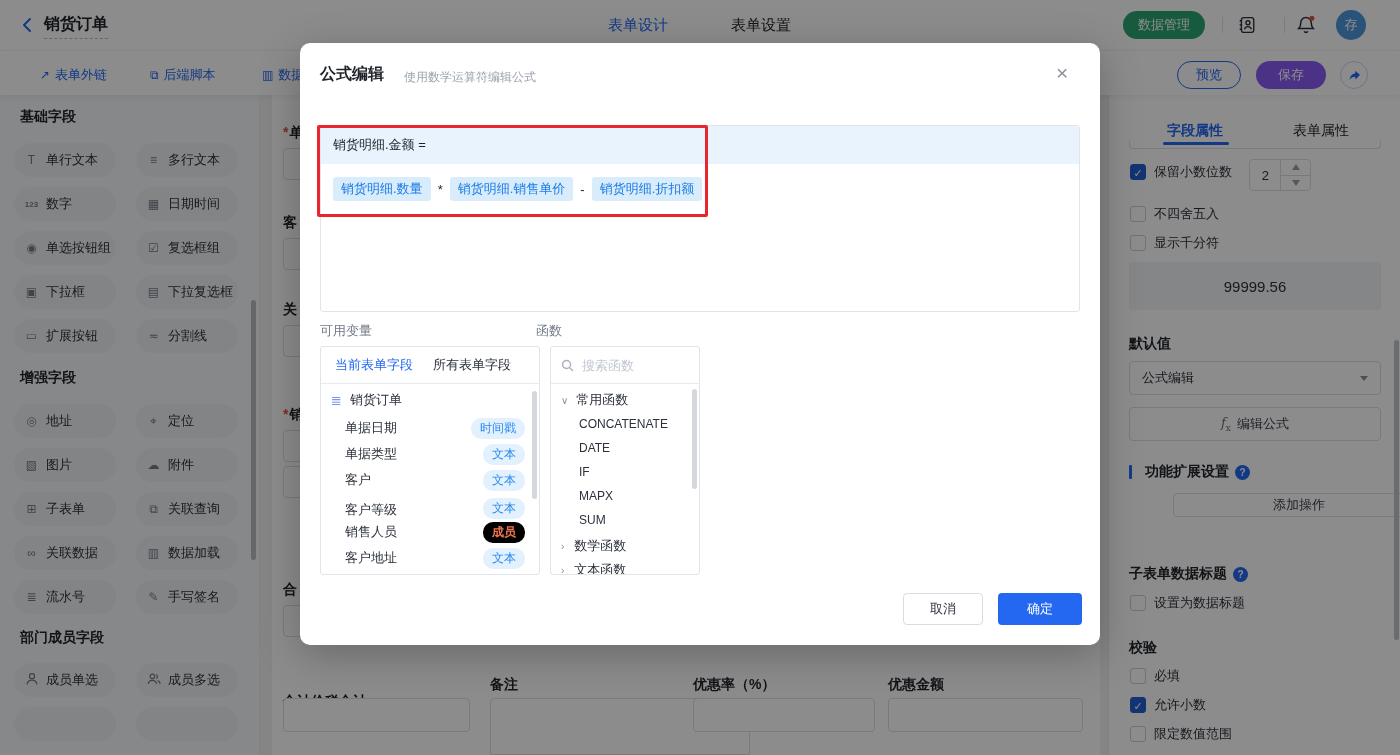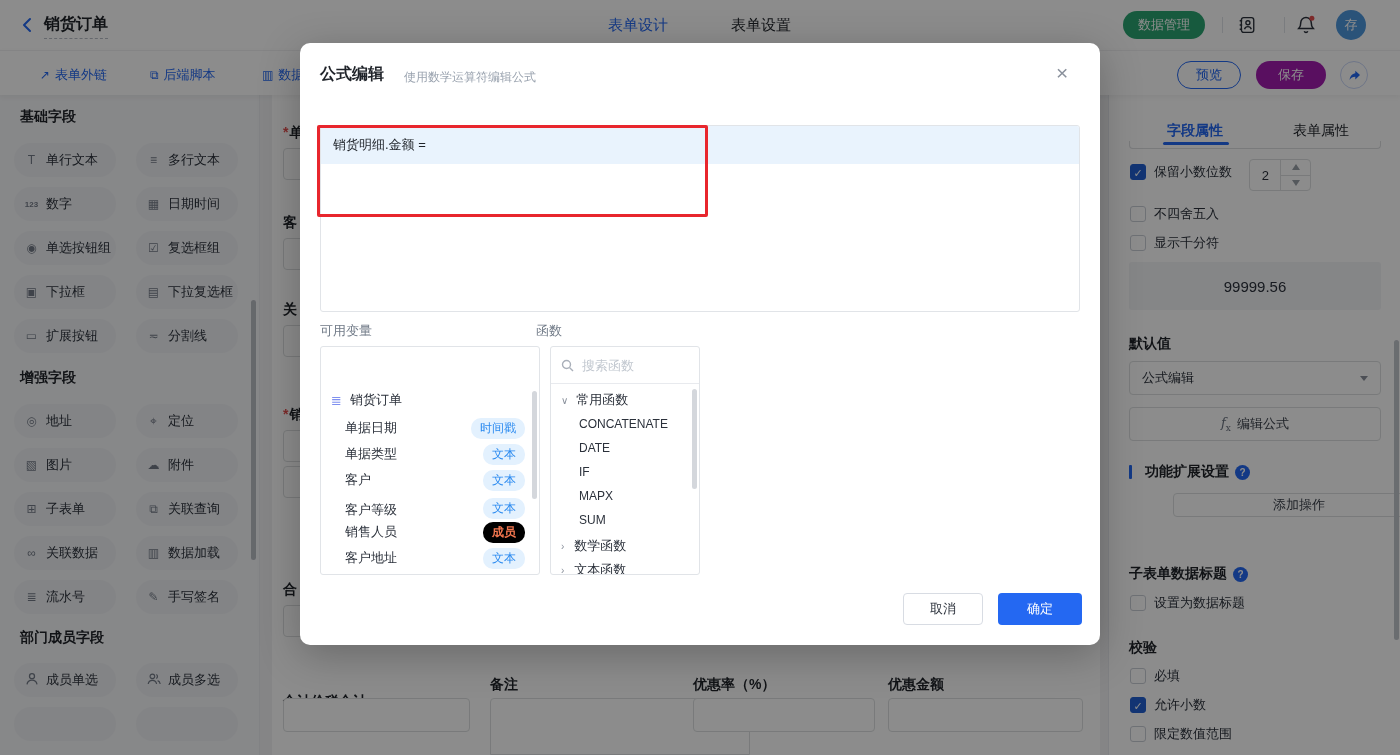--- a/index.html
+++ b/index.html
@@ -12,21 +12,21 @@
   .hdr-title{font-size:16px;font-weight:600;color:#1f2329;border-bottom:1px dashed #b8bdc7;padding-bottom:3px;}
   .hdr-tab{font-size:15px;}
   .pill-green{background:#2ba471;color:#fff;font-size:13px;border-radius:14px;height:28px;padding:0 15px;display:flex;align-items:center;}
   .vdiv{width:1px;height:16px;background:#dfe2e8;}
   .avatar{width:30px;height:30px;border-radius:50%;background:#4e97dd;color:#fff;font-size:13px;display:flex;align-items:center;justify-content:center;}
   
   .tbar{left:0;top:50px;width:1400px;height:45px;background:#fff;border-top:1px solid #f0f1f3;box-shadow:0 2px 5px rgba(31,35,41,.06);z-index:2;}
   .tlink{color:#2468f2;font-size:13px;display:flex;align-items:center;gap:5px;}
   .tlink .ti{font-size:12px;}
   .btn-outline{border:1px solid #2468f2;color:#2468f2;background:#fff;border-radius:14px;height:28px;font-size:13px;display:flex;align-items:center;justify-content:center;}
-  .btn-solid{background:#a21caf;color:#fff;border-radius:14px;height:28px;font-size:13px;display:flex;align-items:center;justify-content:center;}
+  .btn-solid{background:#8b5cf6;color:#fff;border-radius:14px;height:28px;font-size:13px;display:flex;align-items:center;justify-content:center;}
   .share-circle{width:28px;height:28px;border:1px solid #c9d6f7;border-radius:50%;display:flex;align-items:center;justify-content:center;background:#fff;}
   
   .lsb{left:0;top:95px;width:260px;height:660px;background:#f6f7f9;border-right:1px solid #ebedf0;}
   .sec-title{font-size:14px;font-weight:700;color:#1f2329;}
   .fpill{position:absolute;width:102px;height:34px;border-radius:17px;background:#eff1f4;display:flex;align-items:center;gap:6px;padding:0 9px;box-sizing:border-box;}
   .fpill .fi{width:17px;text-align:center;color:#747b88;font-size:12px;flex:none;}
   .fpill .fi.num{font-size:8px;font-weight:700;letter-spacing:0;}
   .fpill .fl{font-size:13px;color:#2b313b;white-space:nowrap;}
   .sb-thumb{width:5px;border-radius:2.5px;background:#b9bdc4;}
   
@@ -357,27 +357,38 @@
 
   <div class="abs modal">
     <div class="abs m-title" style="left:20px;top:21px;">公式编辑</div>
     <div class="abs m-sub" style="left:88px;top:26px;">使用数学运算符编辑公式</div>
     <div class="abs x-icon" style="left:756px;top:20px;"></div>
 
     <div class="abs editor">
       <div class="ed-strip">
         <span>销货明细.金额 =</span>
       </div>
+      <div class="ed-body">
+        <span class="chip">销货明细.数量</span>
+        <span class="op">*</span>
+        <span class="chip">销货明细.销售单价</span>
+        <span class="op">-</span>
+        <span class="chip">销货明细.折扣额</span>
+      </div>
     </div>
     <div class="abs redbox"></div>
 
     <div class="abs plabel" style="left:20px;top:279px;">可用变量</div>
     <div class="abs plabel" style="left:236px;top:279px;">函数</div>
 
     <div class="abs panel" style="left:20px;top:303px;width:220px;height:229px;">
+      <div style="height:36px;border-bottom:1px solid #e8eaee;display:flex;align-items:center;">
+        <span class="vtab-a" style="margin-left:14px;">当前表单字段</span>
+        <span class="vtab" style="margin-left:20px;">所有表单字段</span>
+      </div>
       <div class="vrow" style="top:40px;">
         <span class="doc-ic" style="margin-left:10px;">≣</span>
         <span class="vname" style="margin-left:8px;">销货订单</span>
       </div>
       <div class="vrow" style="top:68px;">
           <span class="vname">单据日期</span>
           <span class="badge blue">时间戳</span>
         </div>
       <div class="vrow" style="top:94px;">
           <span class="vname">单据类型</span>

